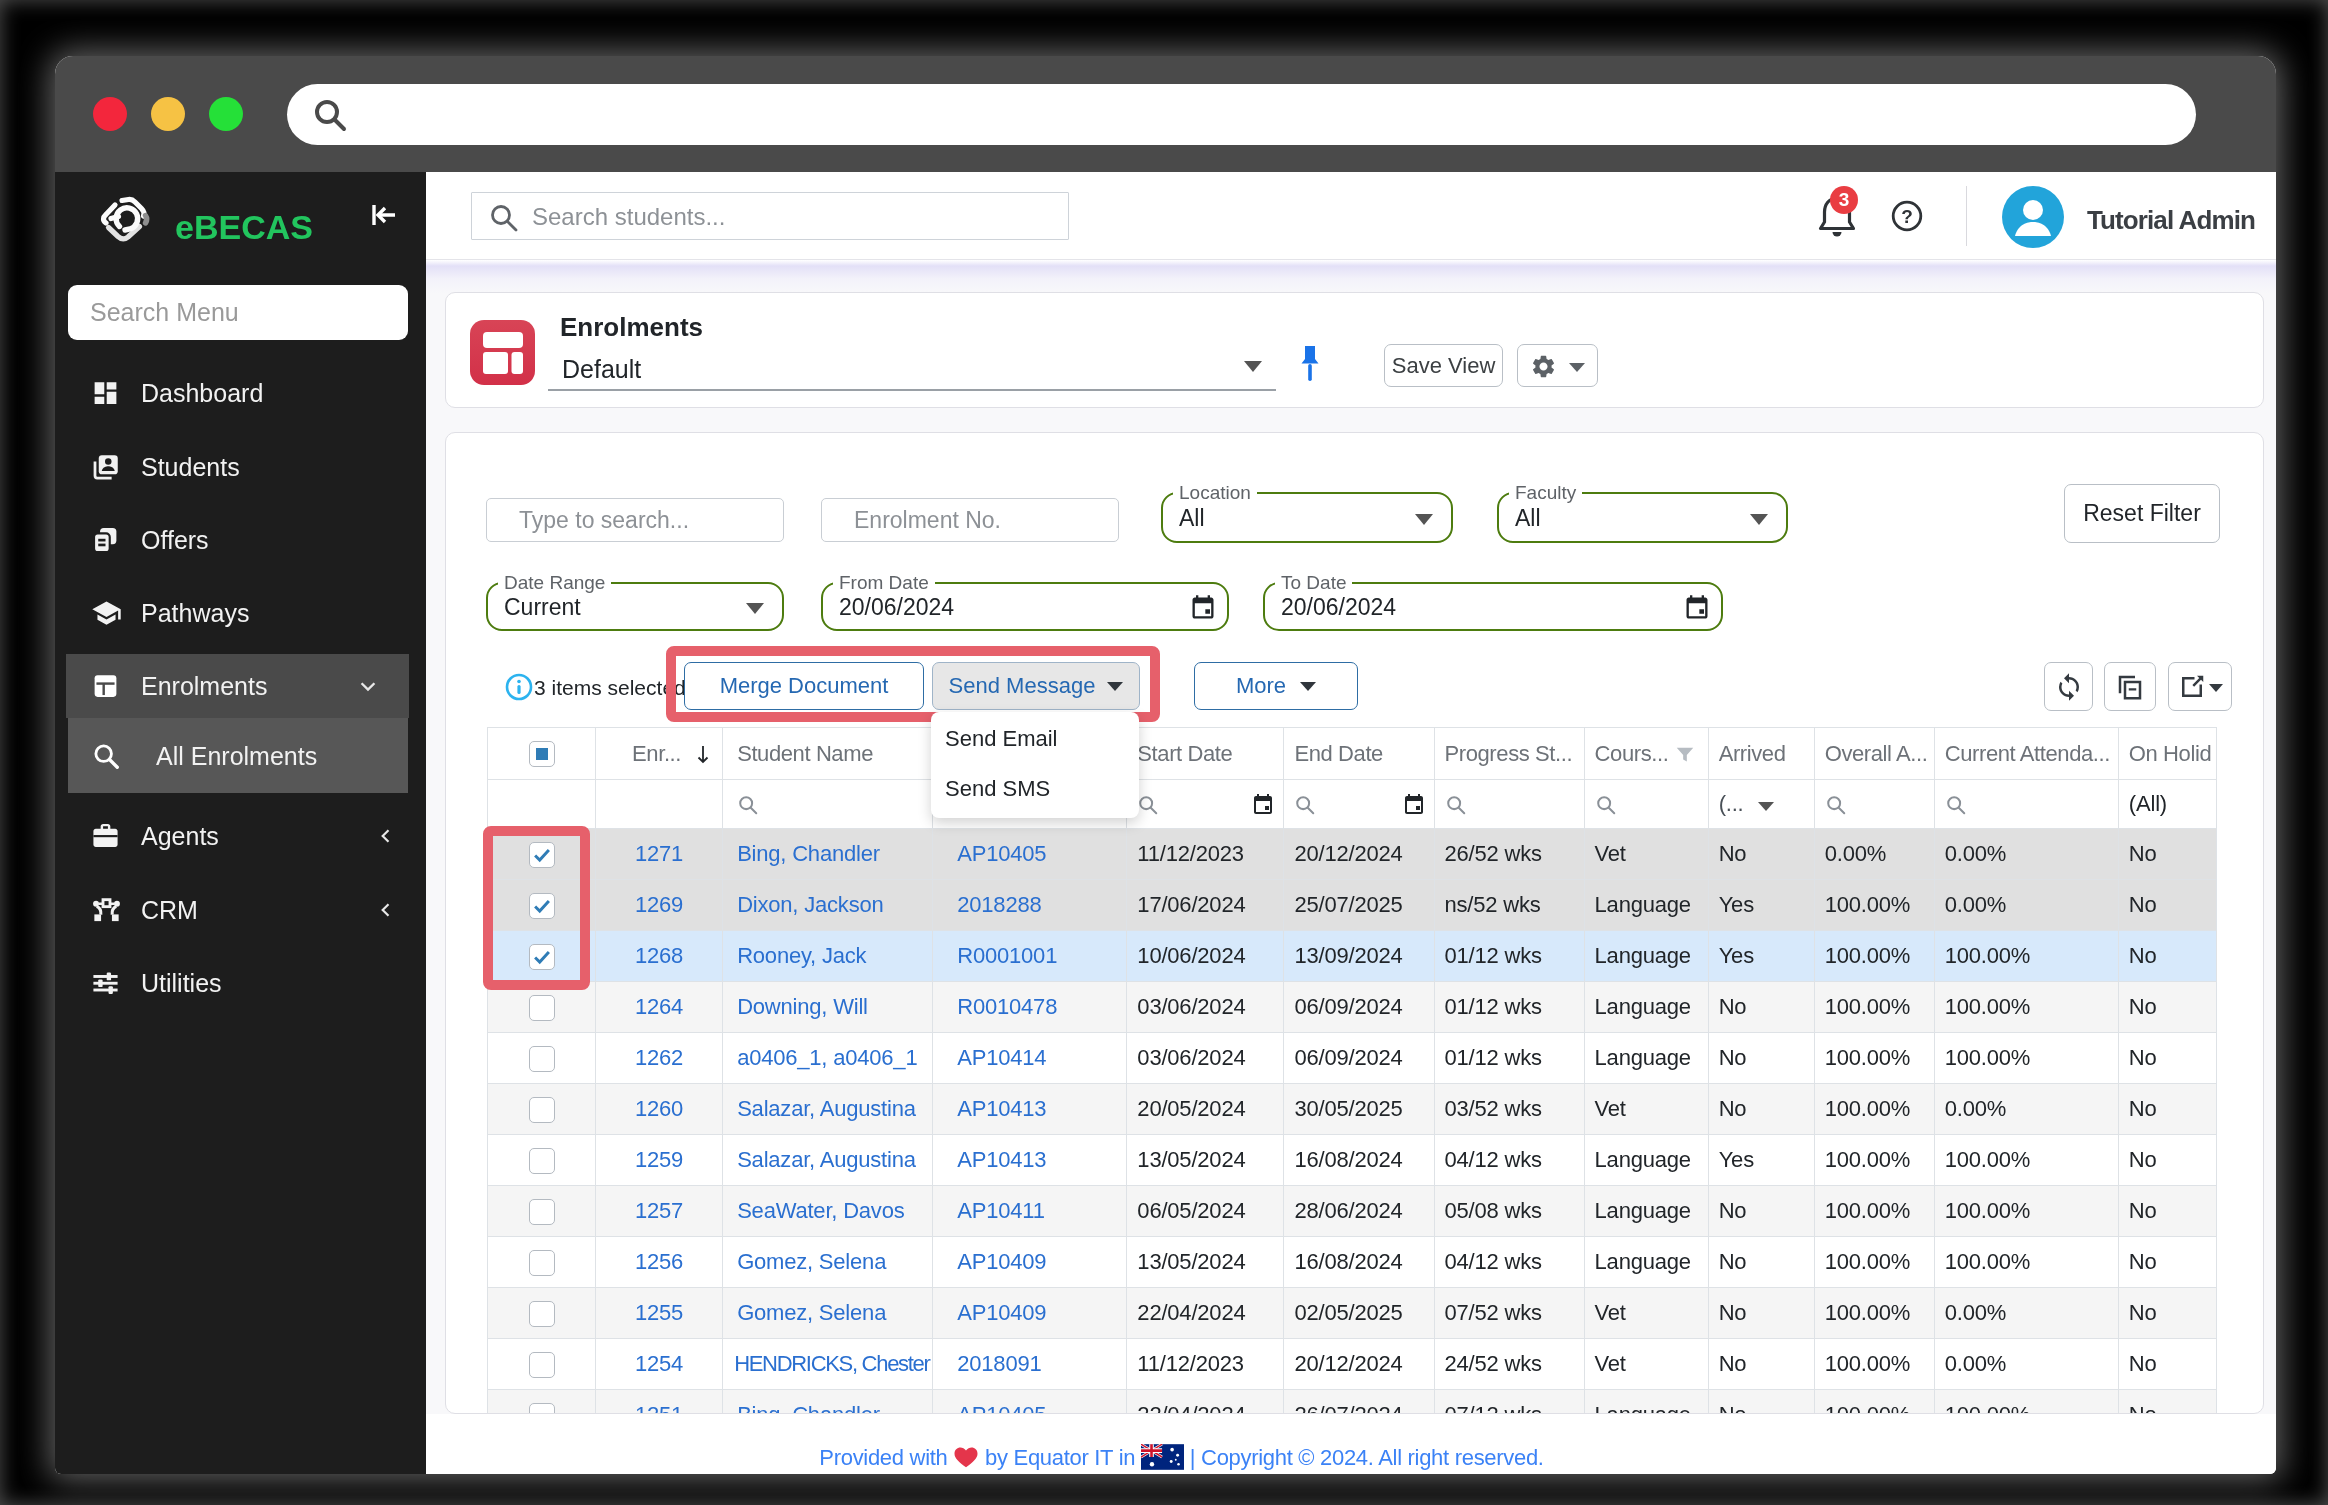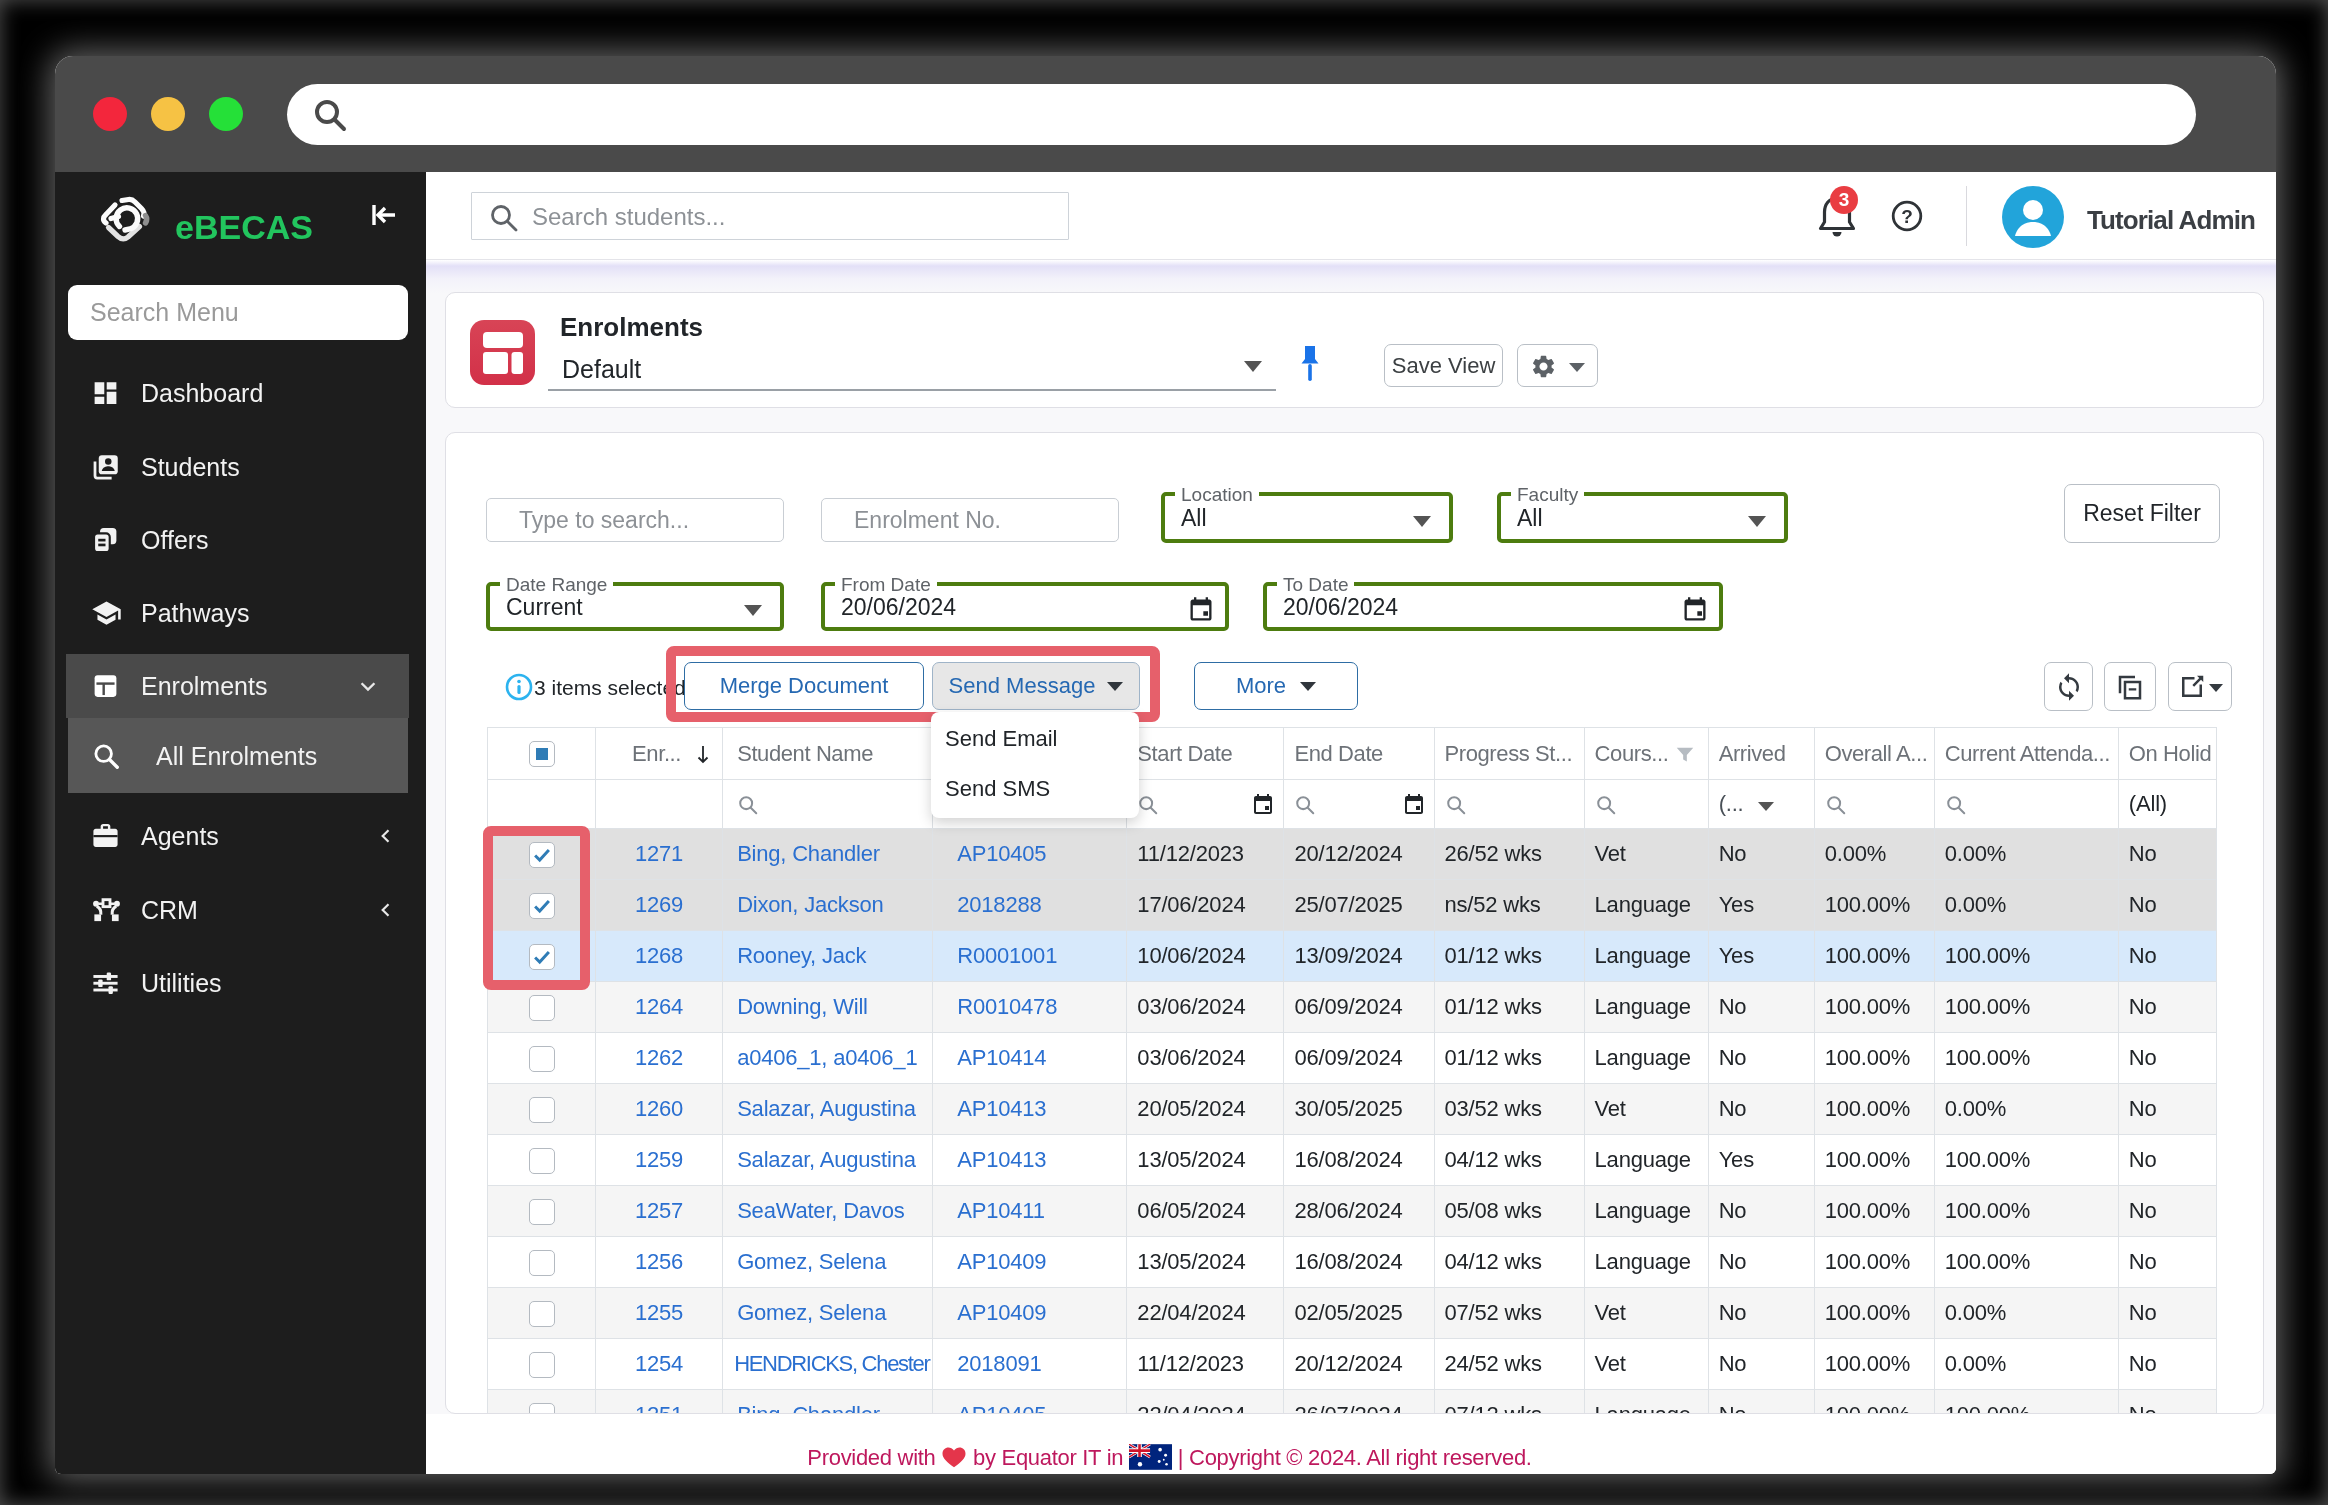--- a/index.html
+++ b/index.html
@@ -26,25 +26,25 @@
 
 #hdr{position:absolute;left:371px;top:116px;width:1850px;height:88px;background:#fff;border-bottom:1px solid #e4e4e9;}
 #hsearch{position:absolute;left:416px;top:136px;width:598px;height:48px;border:1px solid #ced3d9;border-radius:1px;background:#fff;}
 #hsearch span{position:absolute;left:60px;top:10px;color:#8d9196;font-size:24px;}
 
 #main{position:absolute;left:371px;top:204px;width:1850px;height:1154px;background:linear-gradient(#ffffff 0px,#e3e0f7 6px,#f3f2fa 19px,#f8f8fa 33px,#f8f8fa 100%);}
 .card{position:absolute;background:#fff;border:1px solid #dfdfe5;border-radius:10px;}
 #card1{left:390px;top:236px;width:1819px;height:116px;}
 #card2{left:390px;top:376px;width:1819px;height:982px;overflow:hidden;}
 #footer{position:absolute;left:371px;top:1358px;width:1850px;height:60px;background:#fff;}
-#ftext{position:absolute;left:4px;top:1388px;width:2221px;text-align:center;font-size:22px;letter-spacing:-0.3px;color:#be185d;}
+#ftext{position:absolute;left:16px;top:1388px;width:2221px;text-align:center;font-size:22px;letter-spacing:-0.3px;color:#3b82f6;}
 
 .inp{position:absolute;border:1px solid #c9ced4;border-radius:5px;background:#fff;font-size:23px;color:#8d9196;}
 .inp .ph{position:absolute;left:32px;top:50%;transform:translateY(-50%);}
-.fs{position:absolute;border:4px solid #4d7c0f;border-radius:5px;background:#fff;}
+.fs{position:absolute;border:2px solid #4d7c0f;border-radius:16px;background:#fff;}
 .fs .lg{position:absolute;left:10px;top:-12px;background:#fff;padding:0 6px;font-size:19px;color:#5f6368;}
 .fs .val{position:absolute;left:16px;top:50%;transform:translateY(-50%);font-size:23px;color:#212529;}
 .carett{position:absolute;width:0;height:0;border-left:9px solid transparent;border-right:9px solid transparent;border-top:11px solid #545454;}
 .btn{position:absolute;border:1px solid #b9bfc6;border-radius:7px;background:#fff;color:#3c4043;font-size:24px;text-align:center;}
 .bluebtn{position:absolute;border:1px solid #2e6da4;border-radius:7px;background:#fff;color:#2568b2;font-size:22px;text-align:center;}
 
 #tbl{border-collapse:collapse;table-layout:fixed;width:1730px;}
 #tbl td{border:1px solid #dee2e6;font-size:22px;letter-spacing:-0.2px;color:#212529;padding:0 0 0 10px;overflow:hidden;white-space:nowrap;}
 #tbl tr.hrow td{color:#6d7278;font-size:22px;letter-spacing:-0.4px;}
 #tbl td.ctr{text-align:center;padding:0;}

